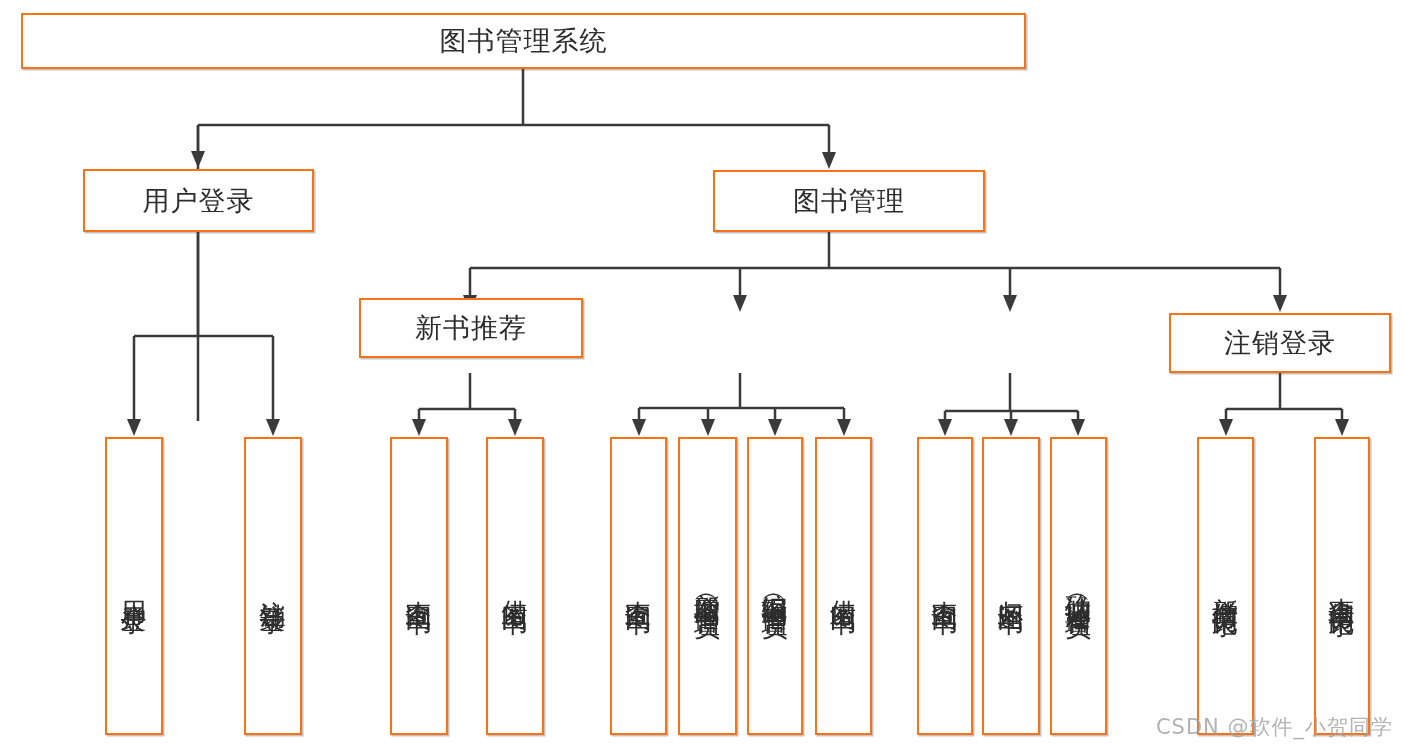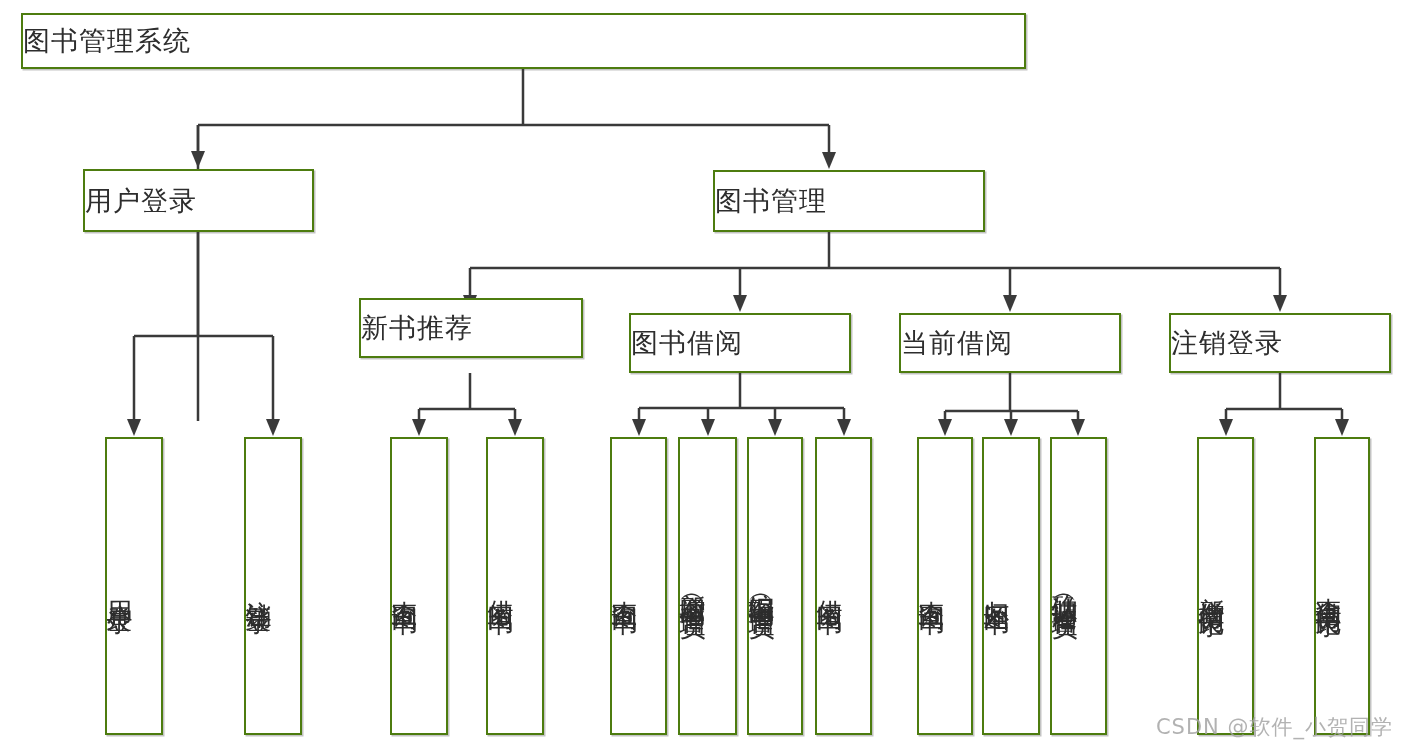--- a/index.html
+++ b/index.html
@@ -14,24 +14,25 @@
   .wires {
     position: absolute;
     left: 0; top: 0;
     width: 1405px; height: 747px;
     z-index: 1;
   }
   .node {
     position: absolute;
     box-sizing: border-box;
     background: #ffffff;
-    border: 2px solid #4d7c0f;
+    border: 2px solid #f97316;
     box-shadow: 1.5px 1.5px 0 rgba(56,56,56,0.30);
     display: flex;
     align-items: center;
+    justify-content: center;
     color: #2d2d2d;
     z-index: 2;
   }
   .hlabel {
     font-size: 27px;
     letter-spacing: 1px;
     white-space: nowrap;
   }
   .vlabel {
     writing-mode: vertical-rl;
@@ -104,26 +105,20 @@
   <div class="node" style="left:83px;top:169px;width:231px;height:63px;">
     <span class="hlabel">用户登录</span>
   </div>
   <div class="node" style="left:713px;top:170px;width:272px;height:62px;">
     <span class="hlabel">图书管理</span>
   </div>
 
   <div class="node" style="left:359px;top:298px;width:224px;height:60px;">
     <span class="hlabel">新书推荐</span>
   </div>
-  <div class="node" style="left:629px;top:313px;width:222px;height:60px;">
-    <span class="hlabel">图书借阅</span>
-  </div>
-  <div class="node" style="left:899px;top:313px;width:222px;height:60px;">
-    <span class="hlabel">当前借阅</span>
-  </div>
   <div class="node" style="left:1169px;top:313px;width:222px;height:60px;">
     <span class="hlabel">注销登录</span>
   </div>
 
   <div class="node" style="left:105px;top:437px;width:58px;height:298px;">
     <span class="vlabel">用户登录</span>
   </div>
   <div class="node" style="left:244px;top:437px;width:58px;height:298px;">
     <span class="vlabel">注销登录</span>
   </div>

